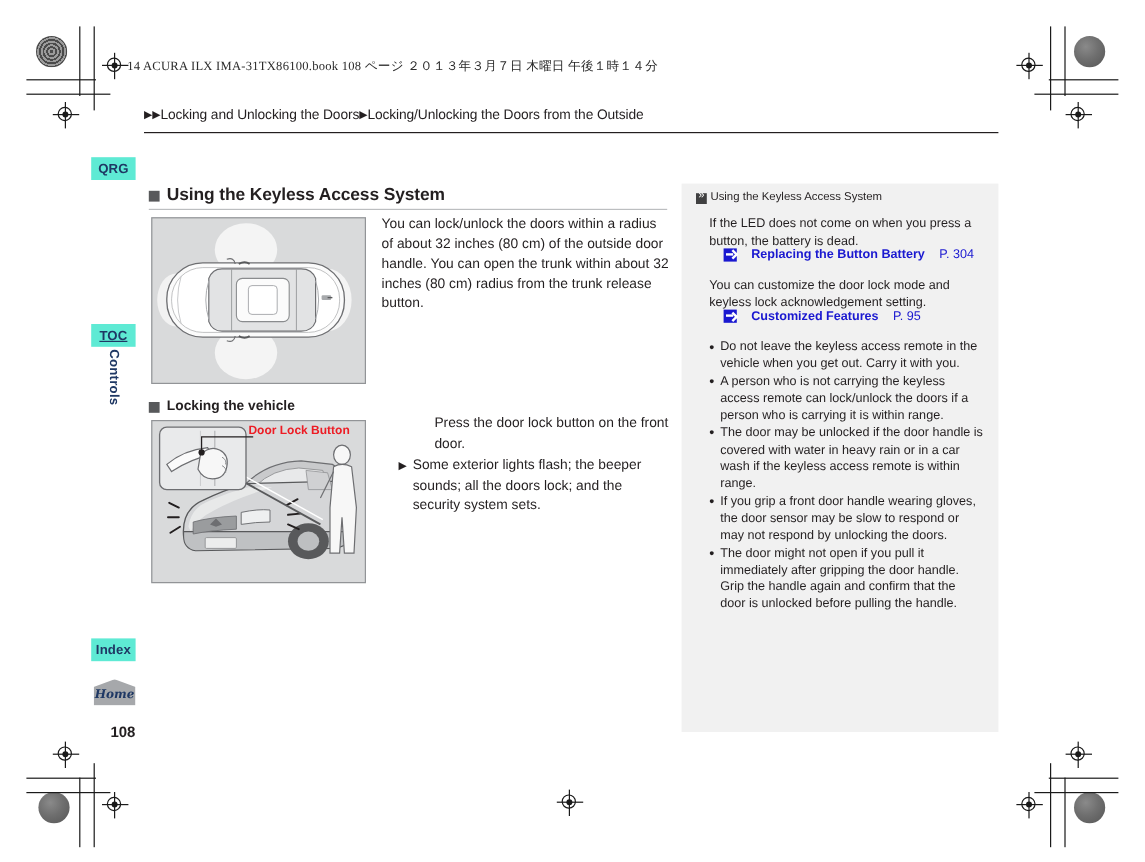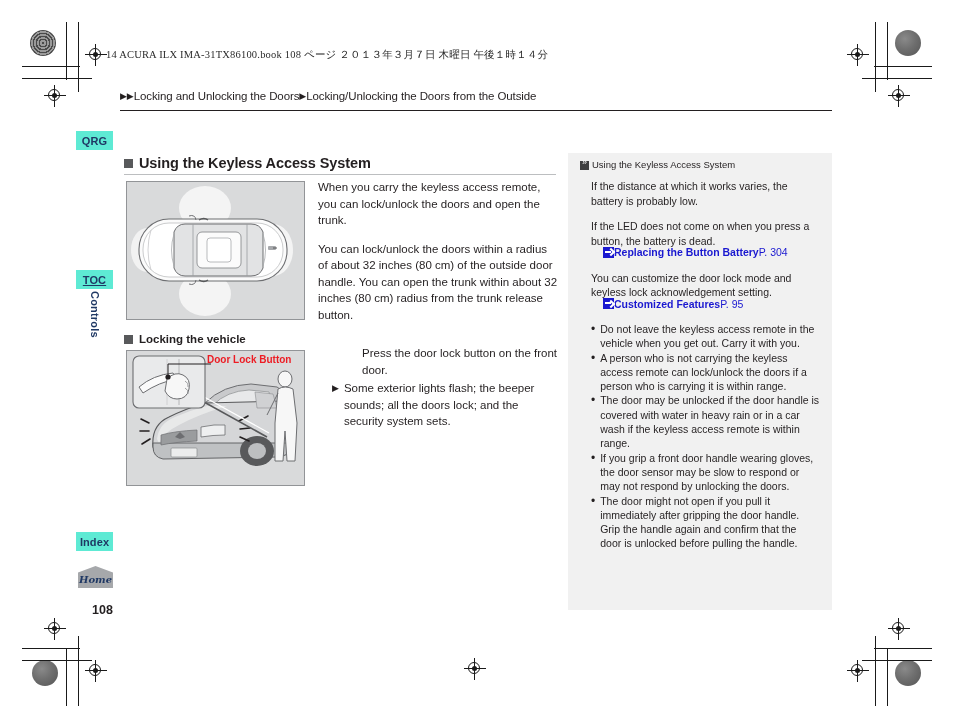--- a/index.html
+++ b/index.html
@@ -253,21 +253,21 @@
   .panel-body {
     padding-left: 11px;
     font-size: 10.5px;
     line-height: 14.5px;
     color: #231f20;
   }
   .panel-body p { margin: 0 0 11px 0; }
   .xref {
     display: flex;
     align-items: flex-end;
-    gap: 0;
+    gap: 12px;
     margin: -7px 0 11px 12px;
   }
   .xref-icon {
     flex: 0 0 auto;
     width: 11px; height: 11px;
     background: #1a18d0;
     position: relative;
     align-self: center;
   }
   .xref-icon::before {
@@ -436,21 +436,20 @@
       <rect x="141" y="64" width="8" height="4" rx="1" fill="#a7a9ac"></rect>
       <path d="M146 66 l4 0" stroke="#58595b" stroke-width="1"></path>
 
       <path d="M62 34 q6 -2 7 4" fill="none" stroke="#6d6e71" stroke-width="1"></path>
       <path d="M62 102 q6 2 7 -4" fill="none" stroke="#6d6e71" stroke-width="1"></path>
     </g>
   </svg>
 </div>
 
 <div class="body-col col1">
-  <p>When you carry the keyless access remote, you can lock/unlock the doors and open the trunk.</p>
   <p>You can lock/unlock the doors within a radius of about 32 inches (80 cm) of the outside door handle. You can open the trunk within about 32 inches (80 cm) radius from the trunk release button.</p>
 </div>
 
 <div class="section-head h2">
   <span class="sq"></span>
   <span class="title">Locking the vehicle</span>
 </div>
 
 <div class="figure fig2">
   <svg width="177" height="134" viewBox="0 0 177 134" xmlns="http://www.w3.org/2000/svg">
@@ -525,21 +524,20 @@
     <span>Some exterior lights flash; the beeper sounds; all the doors lock; and the security system sets.</span>
   </div>
 </div>
 
 <div class="side-panel">
   <div class="panel-head">
     <span class="chev"></span>
     <span class="ptitle">Using the Keyless Access System</span>
   </div>
   <div class="panel-body">
-    <p>If the distance at which it works varies, the battery is probably low.</p>
     <p style="margin-bottom:4px;">If the LED does not come on when you press a button, the battery is dead.</p>
     <div class="xref">
       <span class="xref-icon"></span>
       <span class="xname">Replacing the Button Battery</span>
       <span class="xpage">P. 304</span>
     </div>
     <p style="margin-bottom:4px;">You can customize the door lock mode and keyless lock acknowledgement setting.</p>
     <div class="xref">
       <span class="xref-icon"></span>
       <span class="xname">Customized Features</span>

